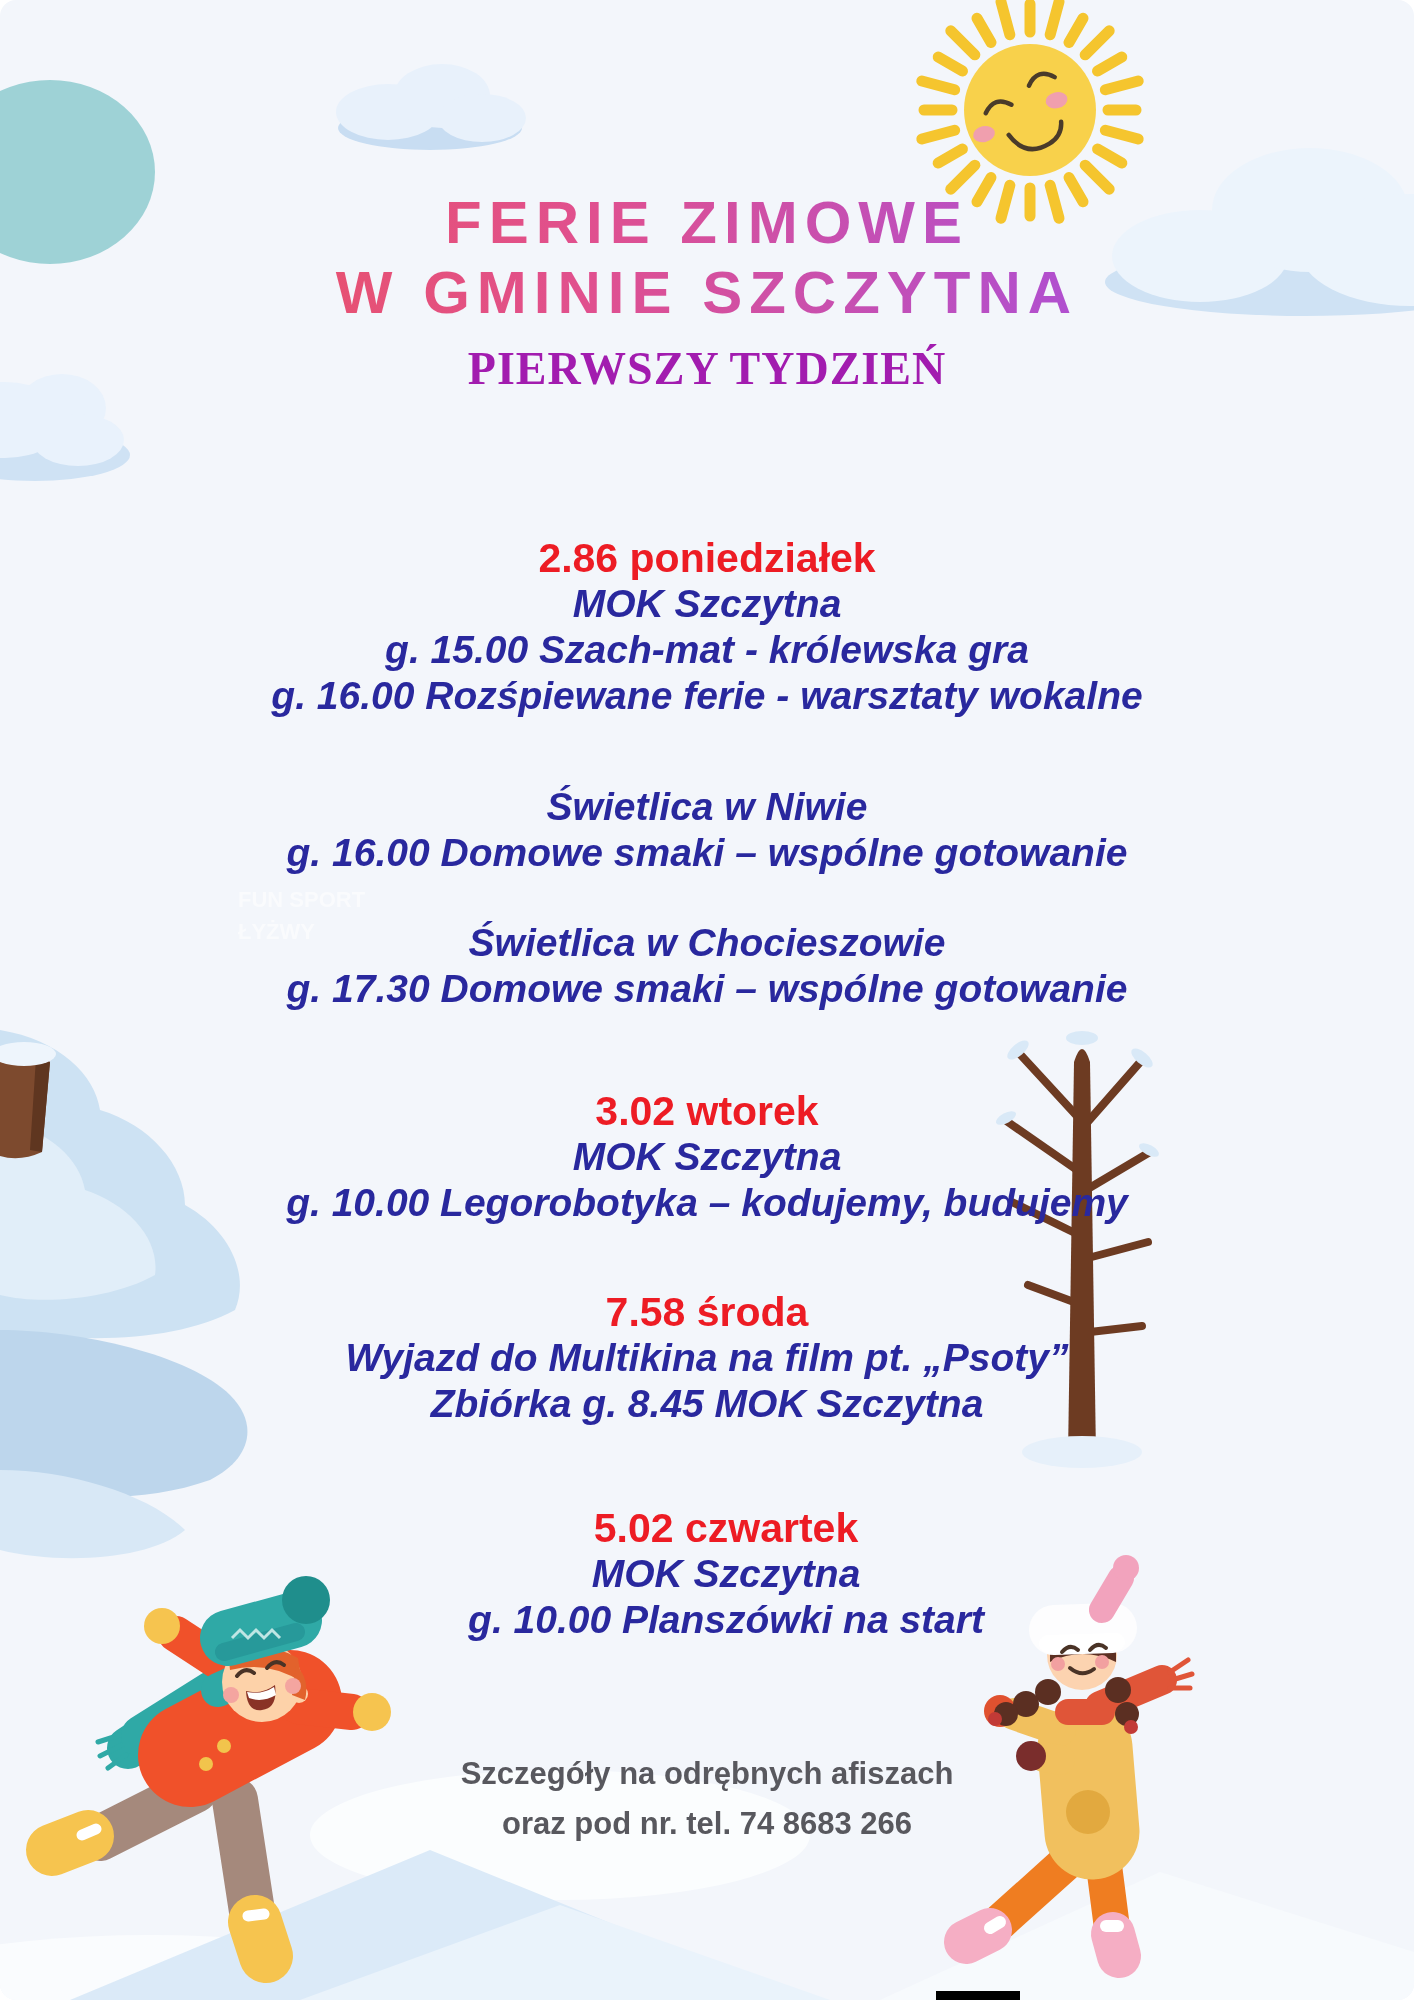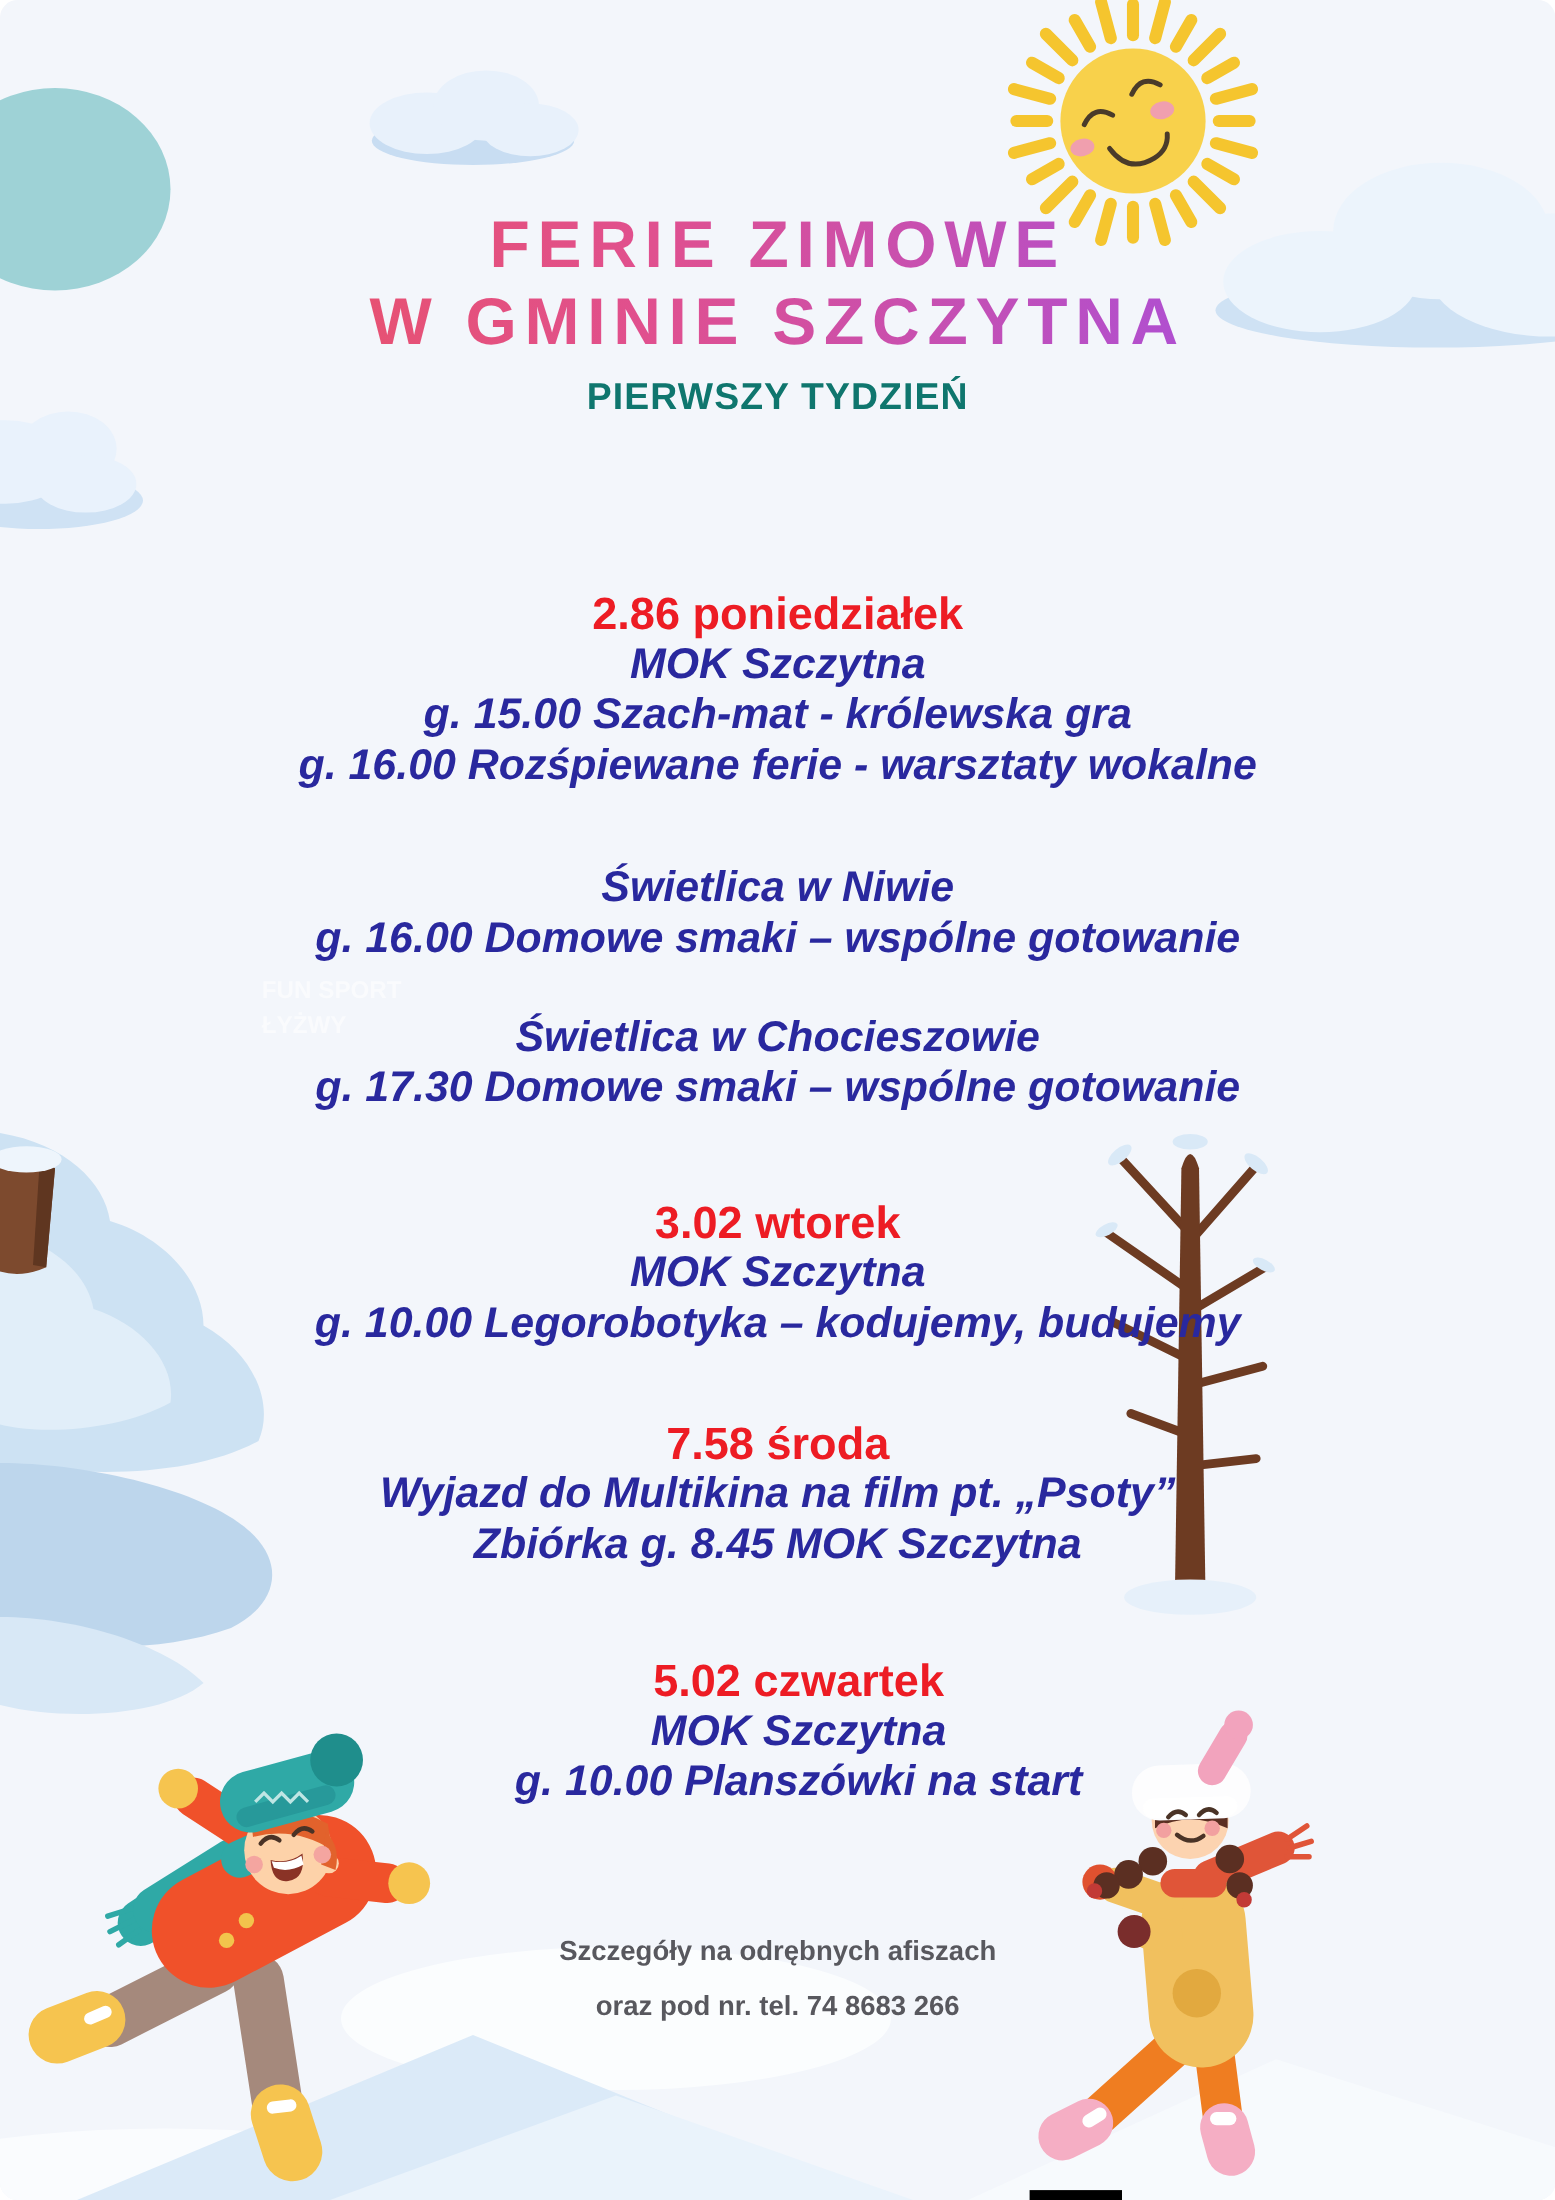--- a/index.html
+++ b/index.html
@@ -4,27 +4,27 @@
 <style>
   html,body{margin:0;padding:0;}
   .page{position:relative;width:1414px;height:2000px;overflow:hidden;
         background:#f3f6fb;font-family:"Liberation Sans",sans-serif;border-radius:16px;}
   svg.decor{position:absolute;left:0;top:0;width:1414px;height:2000px;}
   .txt{position:absolute;left:0;right:0;text-align:center;white-space:nowrap;}
   .title-line{font-weight:800;font-size:60px;line-height:70px;letter-spacing:7px;
         background:linear-gradient(90deg,#ef5350 0%,#e0508f 42%,#b04fd0 76%,#8a55e0 100%);
         -webkit-background-clip:text;background-clip:text;color:transparent;}
   #title{top:188px;}
-  #subtitle{top:342px;font-size:34px;font-weight:bold;color:#0f766e;letter-spacing:1px;}
+  #subtitle{top:342px;font-size:46px;font-weight:bold;color:#a21caf;letter-spacing:1px;font-family:Liberation Serif, serif;}
   #schedule{top:535px;}
   .date{color:#ed1c24;font-size:41px;font-weight:bold;line-height:46px;}
   .line{color:#29289e;font-size:39px;font-weight:bold;line-height:46px;font-style:italic;}
   .sec2{margin-top:65px;} .sec3{margin-top:44px;} .sec4{margin-top:76px;}
   .sec5{margin-top:63px;} .sec6{margin-top:78px;padding-left:38px;}
-  #footer{margin-top:106px;font-size:25px;font-weight:bold;color:#58585e;line-height:50px;}
+  #footer{margin-top:106px;font-size:31px;font-weight:bold;color:#58585e;line-height:50px;}
   #watermark{position:absolute;left:238px;top:884px;text-align:left;
         color:rgba(255,255,255,0.55);font-size:22px;font-weight:bold;line-height:32px;}
   #black-bar{position:absolute;left:936px;top:1991px;width:84px;height:9px;background:#000;}
 </style>
 </head>
 <body>
 
 <div class="page">
 
   <svg class="decor" viewBox="0 0 1414 2000">

